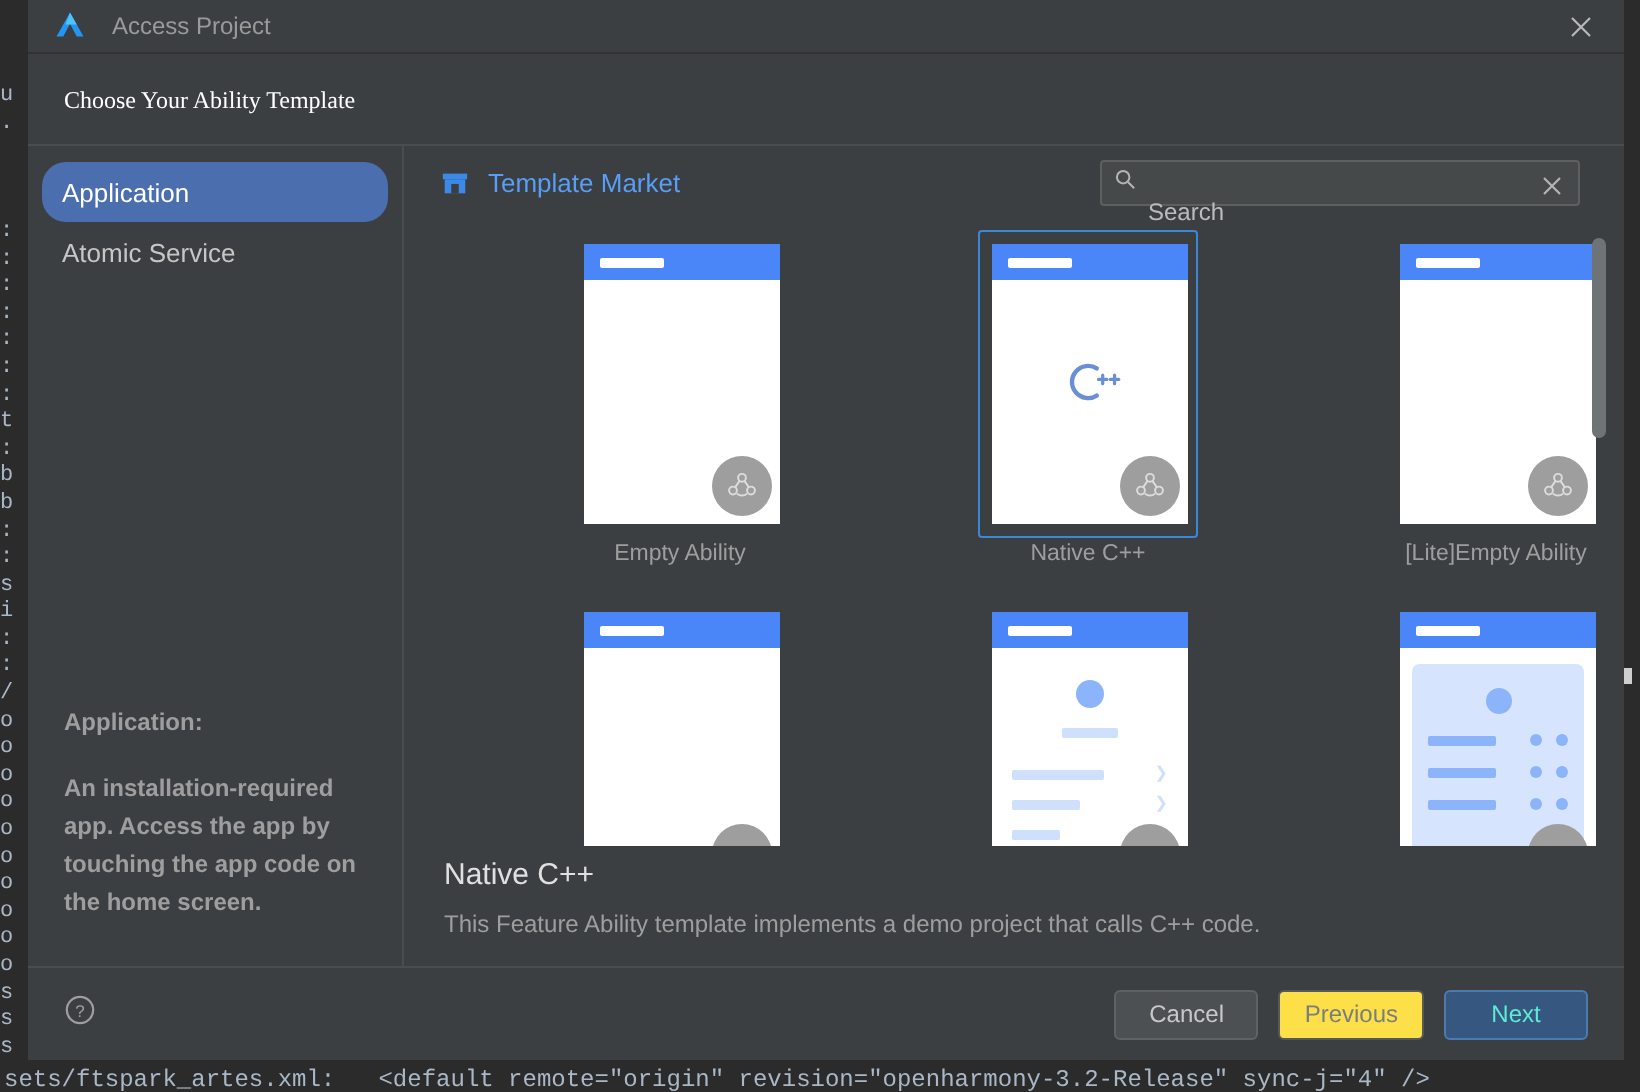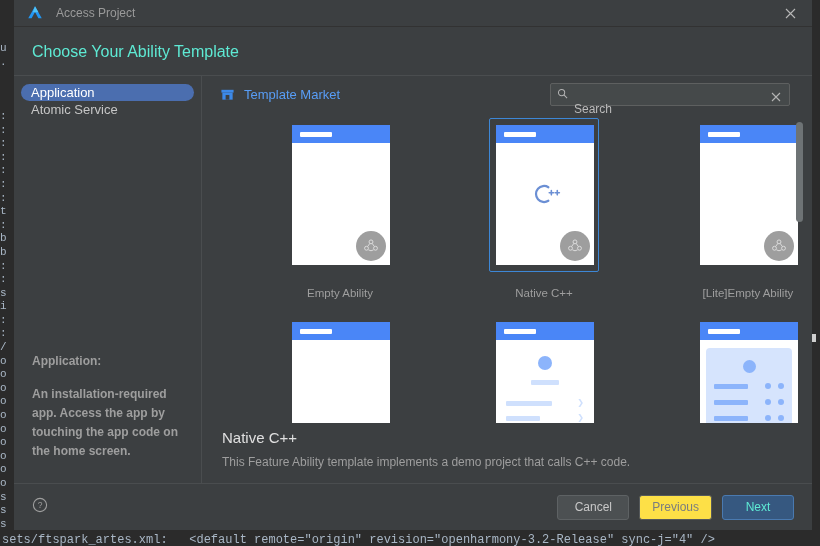--- a/index.html
+++ b/index.html
@@ -73,45 +73,46 @@
   }
   .titlebar-spacer { flex: 1; }
   .close-btn {
     width: 44px; height: 27px;
     display: flex; align-items: center; justify-content: center;
     color: #b8b8b8;
   }
   .close-btn svg { display: block; }
 
   .dialog-heading {
-    font-size: 16px;
-    color: #5eead4;
+    font-size: 12px;
+    color: #ffffff;
     padding: 16px 0 14px 18px;
     flex: 0 0 auto;
+    font-family: Liberation Serif, serif;
   }
 
   .body-row {
     flex: 1 1 auto;
     display: flex;
     min-height: 0;
     border-top: 1px solid #4a4d4f;
   }
 
   
   .left-pane {
     width: 188px;
     flex: 0 0 188px;
     background: #3c3f41;
     border-right: 1px solid #4a4d4f;
     display: flex; flex-direction: column;
     padding-top: 8px;
   }
   .cat-list { padding: 0 7px; }
   .cat-item {
-    height: 17px;
+    height: 30px;
     display: flex; align-items: center;
     padding-left: 10px;
     font-size: 13px;
     color: #c6c6c6;
     border-radius: 12px;
   }
   .cat-item.selected {
     background: #4b6eaf;
     color: #ffffff;
   }
@@ -206,21 +207,21 @@
     width: 32px; height: 5px; background: #ffffff;
     margin-left: 8px; border-radius: 1px;
   }
   .tpl-badge {
     position: absolute; right: 4px; bottom: 4px;
     width: 30px; height: 30px; border-radius: 50%;
     background: #9e9e9e;
     display: flex; align-items: center; justify-content: center;
   }
   .tpl-label {
-    margin-top: 15px;
+    margin-top: 2px;
     font-size: 11.5px;
     color: #9e9e9e;
     text-align: center;
     white-space: nowrap;
   }
   .cpp-logo {
     position: absolute; left: 0; right: 0; top: 58px;
     display: flex; justify-content: center;
   }
 

